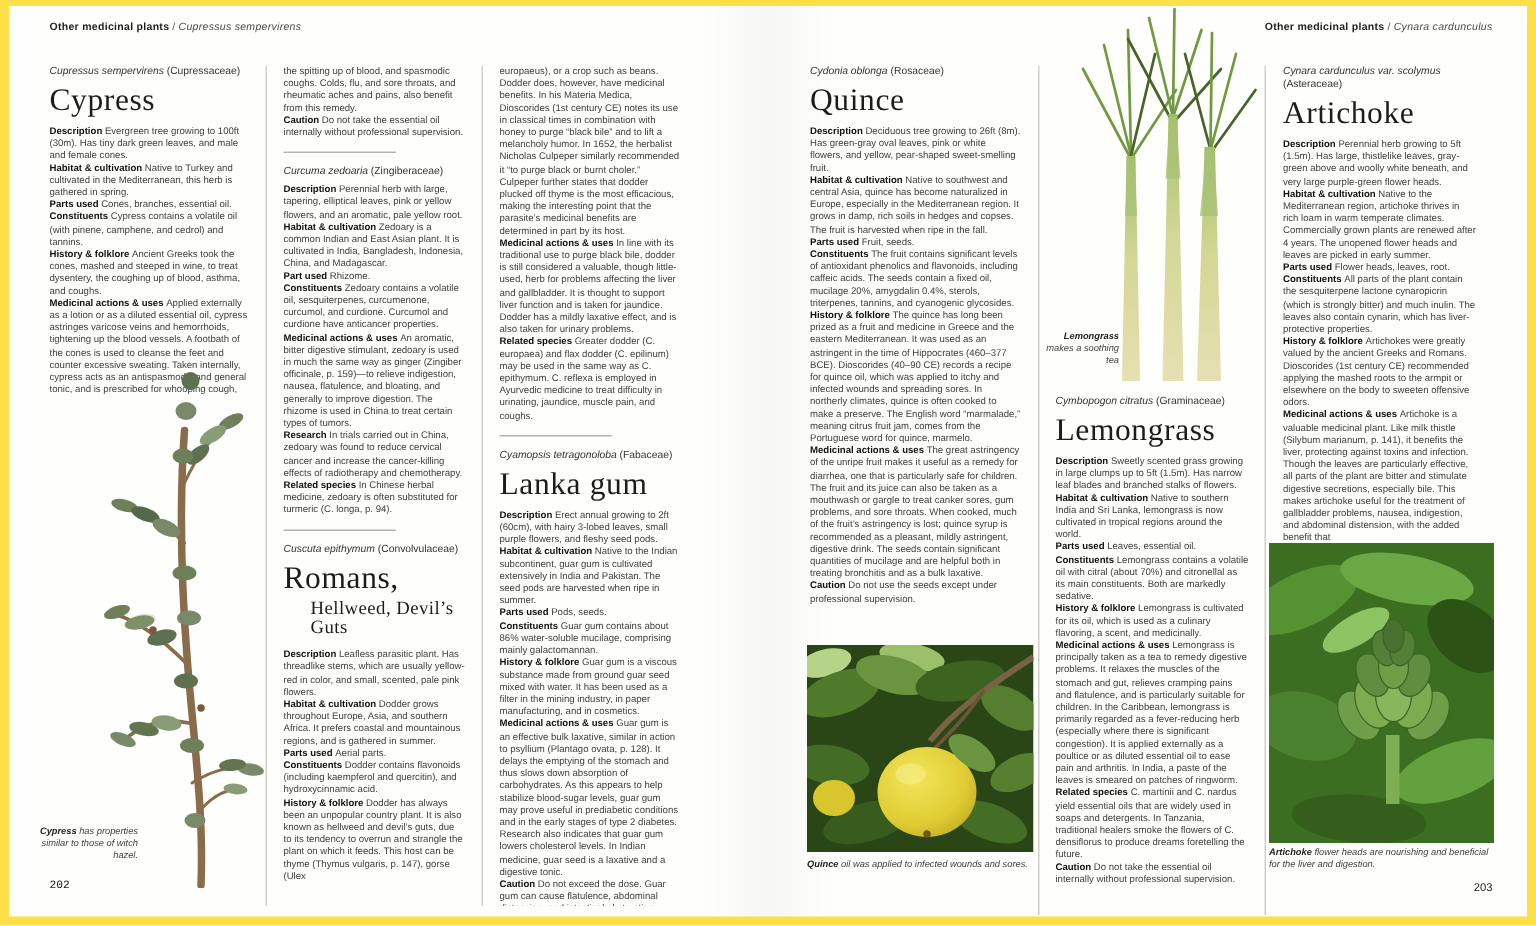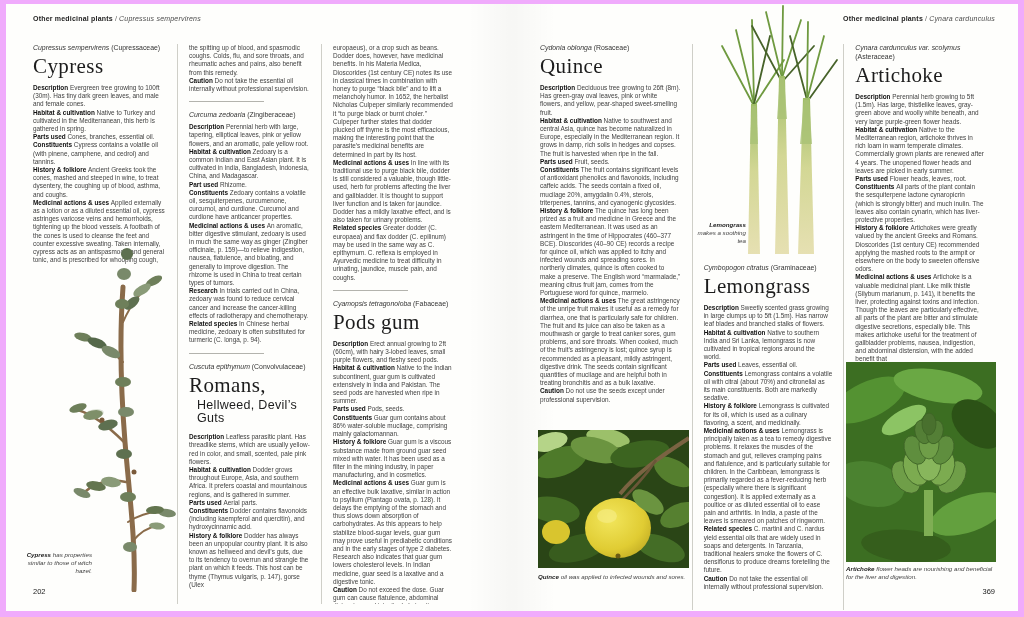--- a/index.html
+++ b/index.html
@@ -1,17 +1,17 @@
 <!DOCTYPE html>
 <html><head>
 <meta charset="utf-8">
 <style>
   html,body{margin:0;padding:0;}
   body{font-family:"Liberation Sans",sans-serif;background:#d8d8d5;}
-  .canvas{position:relative;width:1024px;height:617px;background:#f0abfc;overflow:hidden;}
+  .canvas{position:relative;width:1024px;height:617px;background:#fde047;overflow:hidden;}
   .page-bg{position:absolute;left:6px;top:4px;width:1012px;height:607px;background:#fefefc;}
   .gutter-shade{position:absolute;left:468px;top:4px;width:88px;height:607px;
     background:linear-gradient(90deg,rgba(0,0,0,0) 0%,rgba(0,0,0,0.028) 46%,rgba(0,0,0,0.028) 54%,rgba(0,0,0,0) 100%);}
   
   .running-head{position:absolute;top:15px;font-size:7px;letter-spacing:.2px;color:#222;}
   .rh-left{left:33px;}
   .rh-right{left:535px;width:460px;text-align:right;}
   .running-head b{font-weight:700;color:#1d1d1d;}
   .running-head .rh-sep{color:#555;padding:0 2px;}
   .running-head i{font-style:italic;color:#4a4a4a;}
@@ -19,34 +19,34 @@
   .page-columns{position:absolute;top:44px;display:grid;}
   .cols-left{left:33px;width:432px;height:560px;grid-template-columns:1fr 1fr 1fr;}
   .cols-right{left:540px;width:455px;height:566px;grid-template-columns:1fr 1fr 1fr;}
   .col{overflow:hidden;padding:0 11px 0 0;}
   .col + .col{border-left:1px solid #cfcfc8;padding-left:11px;}
   
   .species{font-size:6.9px;color:#333;margin:0 0 3px 0;line-height:1.3;}
   .species i{font-style:italic;}
   .plant-title{font-family:"Liberation Serif",serif;font-weight:400;font-size:21px;
     letter-spacing:.4px;color:#1c1c1c;margin:1px 0 7px 0;line-height:1.0;}
-  .plant-subtitle{font-family:Liberation Sans, sans-serif;font-size:12.5px;color:#1c1c1c;
-    letter-spacing:.3px;margin:-4px 0 7px 8px;line-height:1.1;}
+  .plant-subtitle{font-family:Liberation Serif, serif;font-size:12.5px;color:#1c1c1c;
+    letter-spacing:.3px;margin:-4px 0 7px 18px;line-height:1.1;}
   p.body{font-size:6.4px;line-height:8.2px;color:#3e3e3e;margin:0;}
   p.body b{font-weight:700;color:#101010;}
   .entry-rule{border:0;border-top:1px solid #b3b3ad;width:62%;margin:8px 0 9px 0;height:0;}
   
   .caption{position:absolute;font-size:6.2px;line-height:8px;font-style:italic;color:#3f3f3f;}
   .caption b{font-weight:700;font-style:italic;color:#222;}
   .cap-cypress{left:26px;top:551px;width:66px;text-align:right;}
   .cap-lemongrass{left:694px;top:221px;width:52px;text-align:right;}
   .cap-quince{left:538px;top:573px;width:170px;}
   .cap-artichoke{left:846px;top:565px;width:150px;}
   .folio{position:absolute;top:587px;font-size:7.5px;color:#222;}
-  .folio-left{left:33px;}
+  .folio-left{left:33px;font-family:Liberation Mono, monospace;}
   .folio-right{left:950px;width:45px;text-align:right;}
   
   .illus{position:absolute;}
   .illus svg{display:block;}
   .img-cypress{left:36px;top:242px;}
   .img-lemongrass{left:690px;top:4px;}
   .img-quince{left:538px;top:430px;}
   .img-artichoke{left:846px;top:362px;}
 </style>
 </head>
@@ -95,21 +95,21 @@
         <p class="body"><b>Parts used </b>Aerial parts.</p>
         <p class="body"><b>Constituents </b>Dodder contains flavonoids (including kaempferol and quercitin), and hydroxycinnamic acid.</p>
         <p class="body"><b>History &amp; folklore </b>Dodder has always been an unpopular country plant. It is also known as hellweed and devil’s guts, due to its tendency to overrun and strangle the plant on which it feeds. This host can be thyme (Thymus vulgaris, p. 147), gorse (Ulex</p>
       </div>
     <div class="col">
         <p class="body">europaeus), or a crop such as beans. Dodder does, however, have medicinal benefits. In his Materia Medica, Dioscorides (1st century CE) notes its use in classical times in combination with honey to purge “black bile” and to lift a melancholy humor. In 1652, the herbalist Nicholas Culpeper similarly recommended it “to purge black or burnt choler.” Culpeper further states that dodder plucked off thyme is the most efficacious, making the interesting point that the parasite’s medicinal benefits are determined in part by its host.</p>
         <p class="body"><b>Medicinal actions &amp; uses </b>In line with its traditional use to purge black bile, dodder is still considered a valuable, though little-used, herb for problems affecting the liver and gallbladder. It is thought to support liver function and is taken for jaundice. Dodder has a mildly laxative effect, and is also taken for urinary problems.</p>
         <p class="body"><b>Related species </b>Greater dodder (C. europaea) and flax dodder (C. epilinum) may be used in the same way as C. epithymum. C. reflexa is employed in Ayurvedic medicine to treat difficulty in urinating, jaundice, muscle pain, and coughs.</p>
         <div class="entry-rule"></div>
         <p class="species"><i>Cyamopsis tetragonoloba</i> (Fabaceae)</p>
-        <div class="plant-title">Pods gum</div>
+        <div class="plant-title">Lanka gum</div>
         <p class="body"><b>Description </b>Erect annual growing to 2ft (60cm), with hairy 3-lobed leaves, small purple flowers, and fleshy seed pods.</p>
         <p class="body"><b>Habitat &amp; cultivation </b>Native to the Indian subcontinent, guar gum is cultivated extensively in India and Pakistan. The seed pods are harvested when ripe in summer.</p>
         <p class="body"><b>Parts used </b>Pods, seeds.</p>
         <p class="body"><b>Constituents </b>Guar gum contains about 86% water-soluble mucilage, comprising mainly galactomannan.</p>
         <p class="body"><b>History &amp; folklore </b>Guar gum is a viscous substance made from ground guar seed mixed with water. It has been used as a filter in the mining industry, in paper manufacturing, and in cosmetics.</p>
         <p class="body"><b>Medicinal actions &amp; uses </b>Guar gum is an effective bulk laxative, similar in action to psyllium (Plantago ovata, p. 128). It delays the emptying of the stomach and thus slows down absorption of carbohydrates. As this appears to help stabilize blood-sugar levels, guar gum may prove useful in prediabetic conditions and in the early stages of type 2 diabetes. Research also indicates that guar gum lowers cholesterol levels. In Indian medicine, guar seed is a laxative and a digestive tonic.</p>
         <p class="body"><b>Caution </b>Do not exceed the dose. Guar gum can cause flatulence, abdominal distension, and intestinal obstruction.</p>
       </div>
   </div>
   <div class="page-columns cols-right">
@@ -289,14 +289,14 @@
     <b>Lemongrass</b> <span>makes a soothing tea</span>
   </div>
   <div class="caption cap-quince">
     <b>Quince</b> <span>oil was applied to infected wounds and sores.</span>
   </div>
   <div class="caption cap-artichoke">
     <b>Artichoke</b> <span>flower heads are nourishing and beneficial for the liver and digestion.</span>
   </div>
 
   <div class="folio folio-left">202</div>
-  <div class="folio folio-right">369</div>
+  <div class="folio folio-right">203</div>
 </div>
 
 </body></html>

